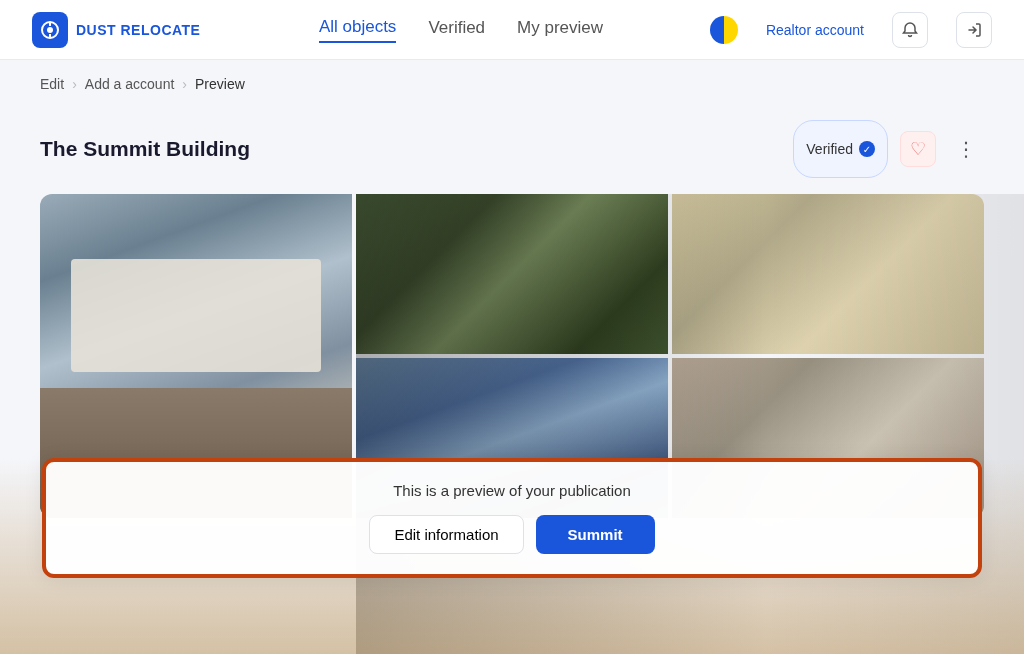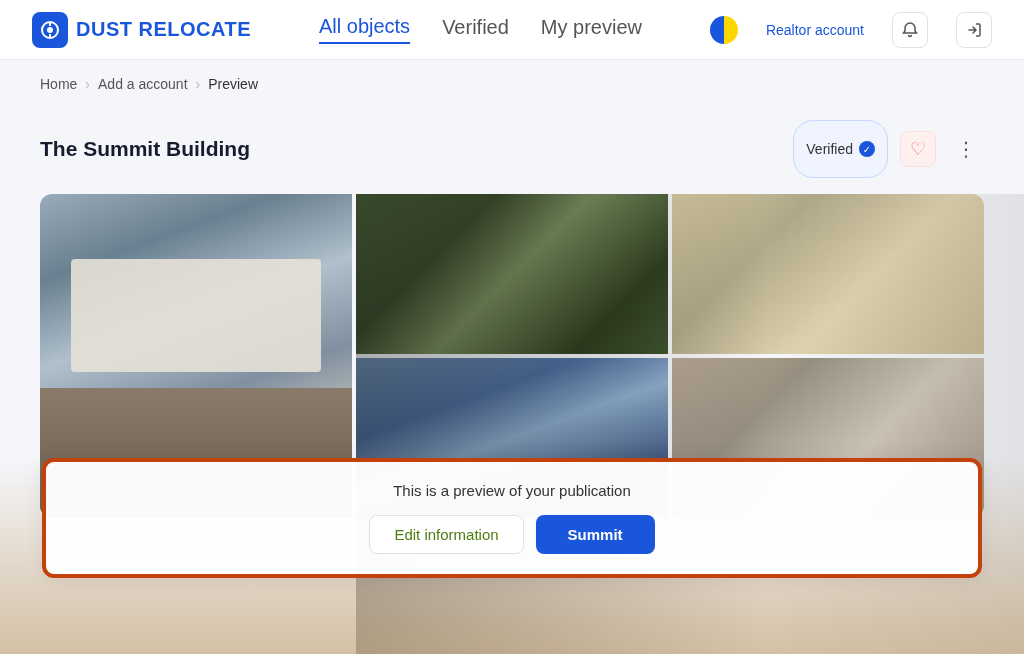--- a/index.html
+++ b/index.html
@@ -25,33 +25,33 @@
       width: 36px;
       height: 36px;
       background: #1a56db;
       border-radius: 8px;
       display: flex;
       align-items: center;
       justify-content: center;
     }
     .logo-text {
       font-weight: 700;
-      font-size: 20px;
+      font-size: 14px;
       color: #1a56db;
       letter-spacing: 0.5px;
     }
     .nav-links {
       display: flex;
       align-items: center;
       gap: 32px;
       flex: 1;
       justify-content: center;
     }
     .nav-link {
-      font-size: 20px;
+      font-size: 17px;
       color: #555;
       text-decoration: none;
       cursor: pointer;
       padding-bottom: 4px;
     }
     .nav-link.active {
       color: #1a56db;
       border-bottom: 2px solid #1a56db;
       font-weight: 500;
     }
@@ -218,21 +218,21 @@
     .preview-actions {
       display: flex;
       gap: 12px;
     }
     .btn-edit {
       padding: 10px 24px;
       border: 1px solid #dde1ea;
       border-radius: 8px;
       background: #fff;
       font-size: 15px;
-      color: #4d7c0f;
+      color: #000000;
       cursor: pointer;
       font-weight: 500;
     }
     .btn-publish {
       padding: 10px 32px;
       border: none;
       border-radius: 8px;
       background: #1a56db;
       font-size: 15px;
       color: #fff;
@@ -274,21 +274,21 @@
     <div class="icon-btn">
       <svg width="16" height="16" viewBox="0 0 16 16" fill="none" stroke="#555" stroke-width="1.5">
         <path d="M10 2h3a1 1 0 011 1v10a1 1 0 01-1 1h-3"></path>
         <path d="M7 11l3-3-3-3M10 8H3" stroke-linecap="round"></path>
       </svg>
     </div>
   </div>
 </header>
 
 <div class="breadcrumb">
-  <span class="breadcrumb-item link">Home</span>
+  <span class="breadcrumb-item link">Edit</span>
   <span class="breadcrumb-sep">›</span>
   <span class="breadcrumb-item link">Add a account</span>
   <span class="breadcrumb-sep">›</span>
   <span class="breadcrumb-item current">Preview</span>
 </div>
 
 <div class="main-content">
 
   <div class="page-header">
     <h1 class="page-title">The Summit Building</h1>

